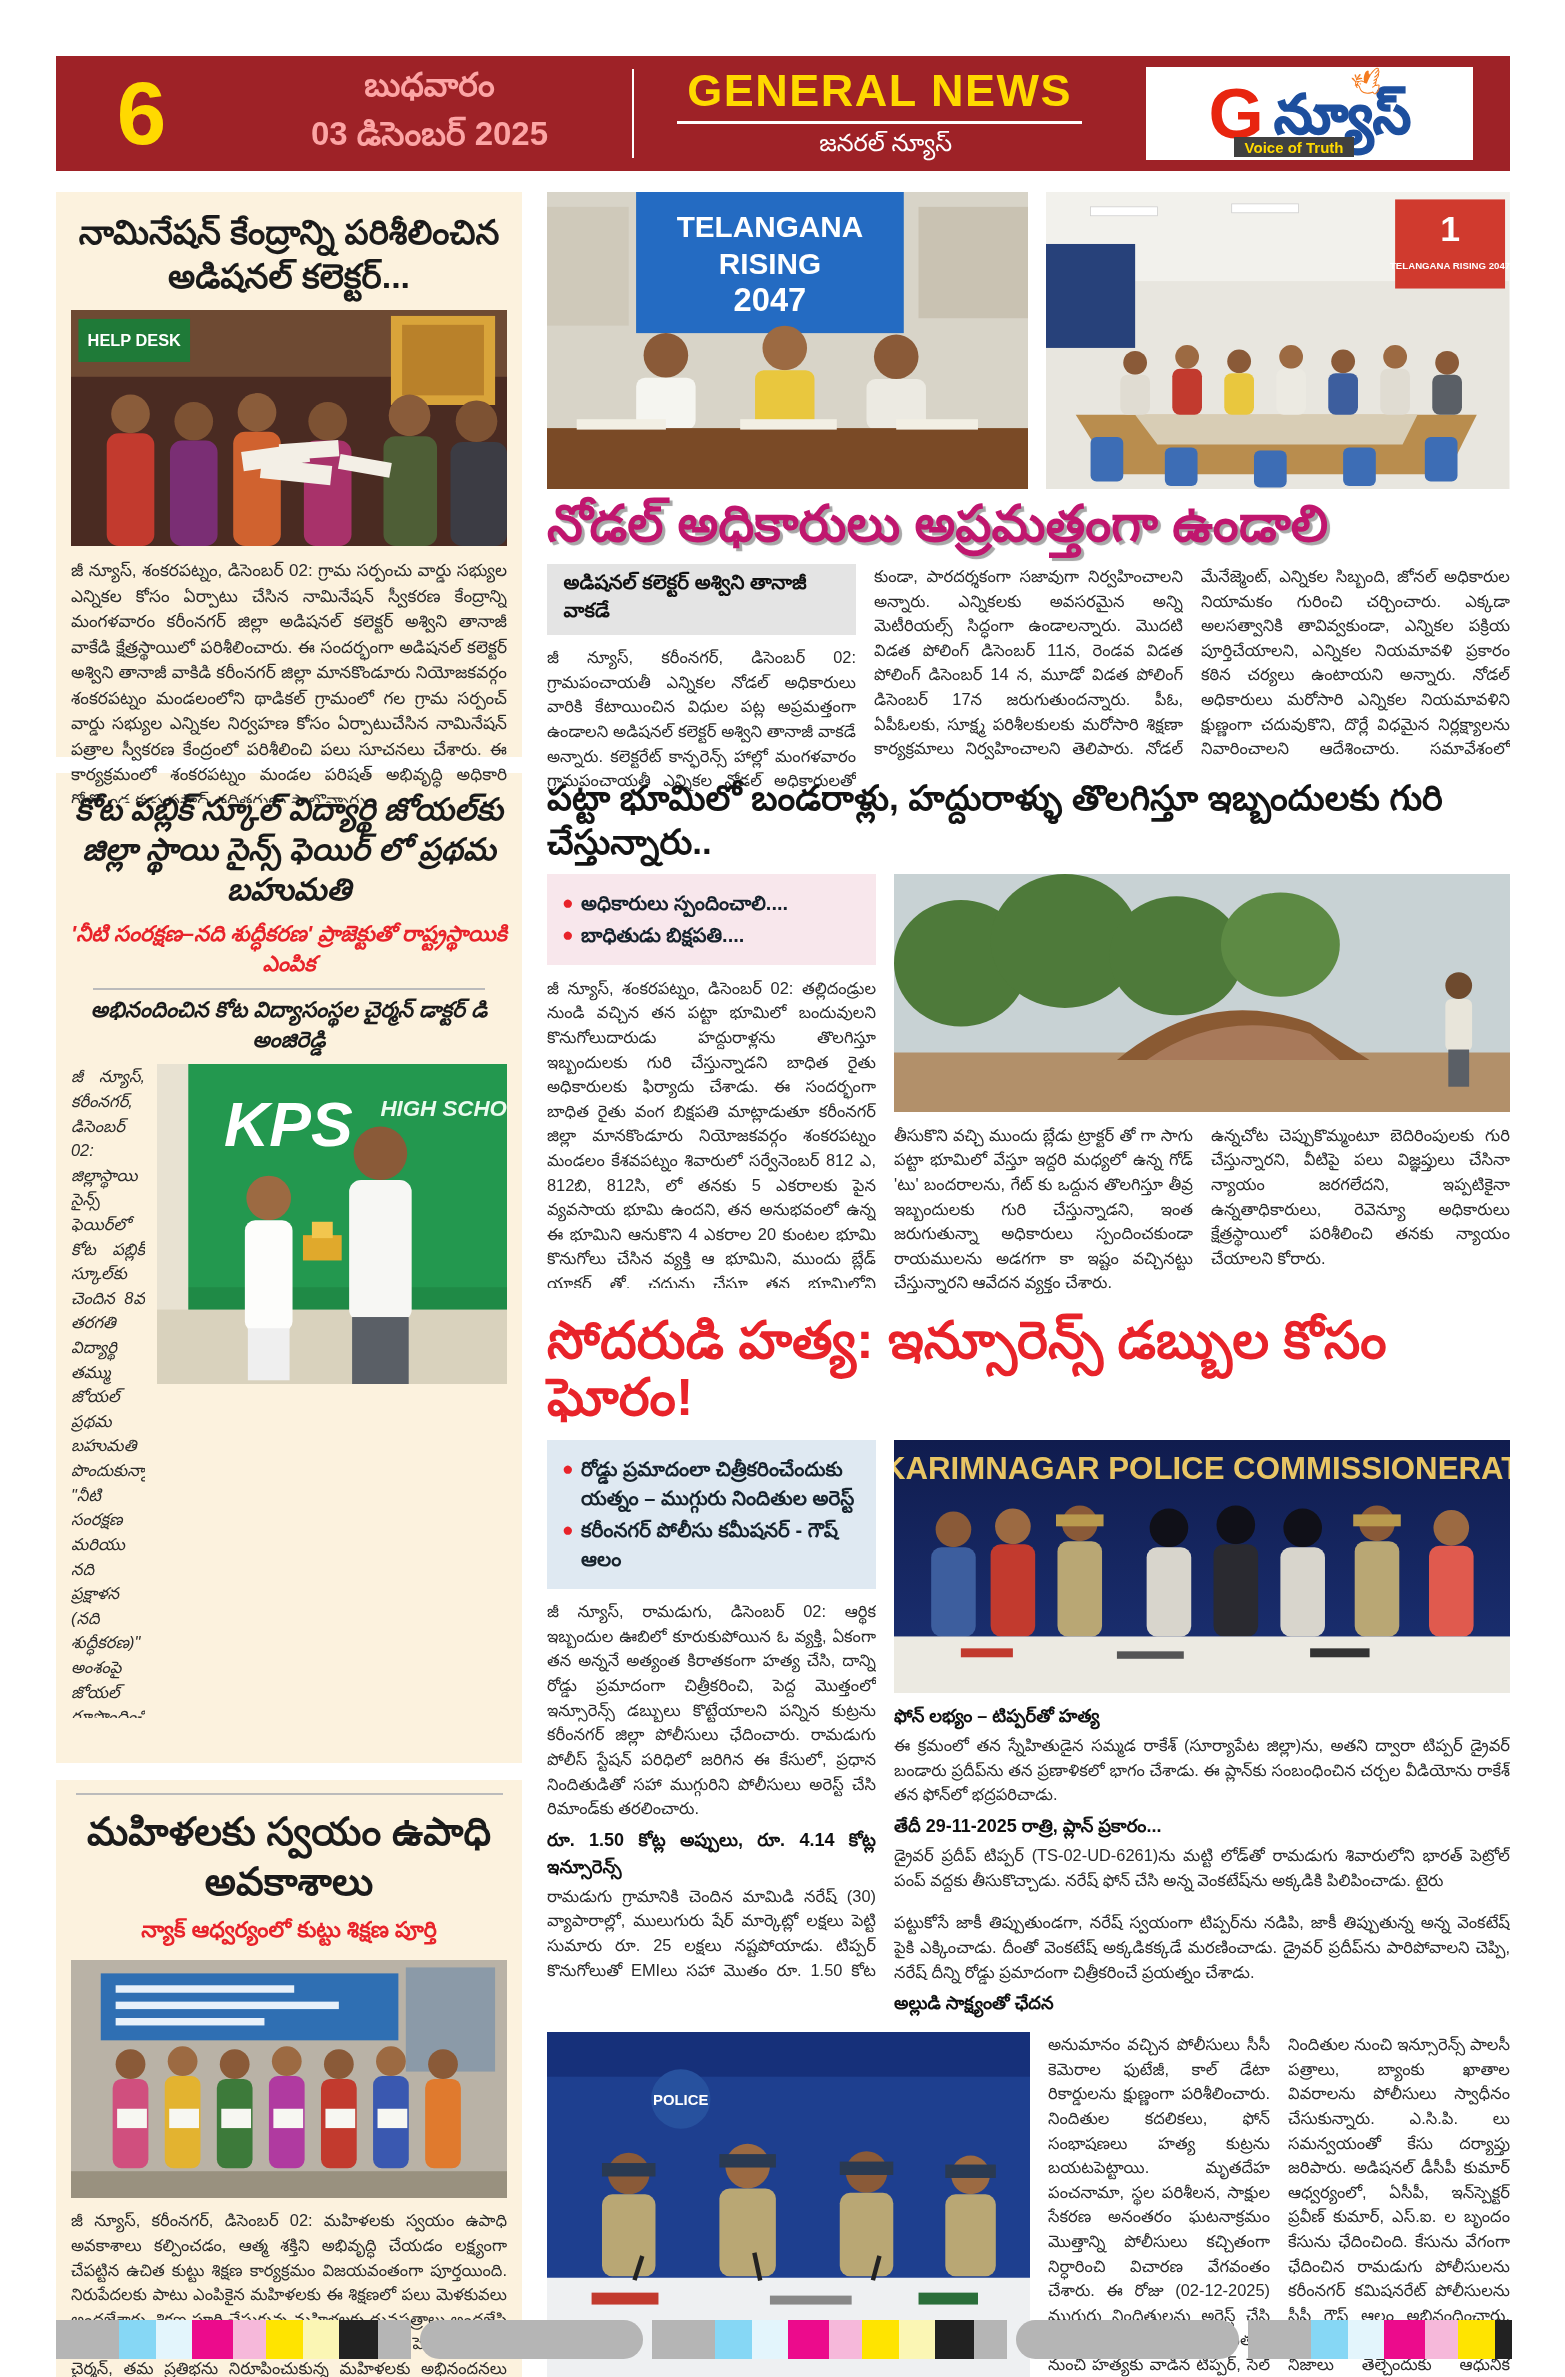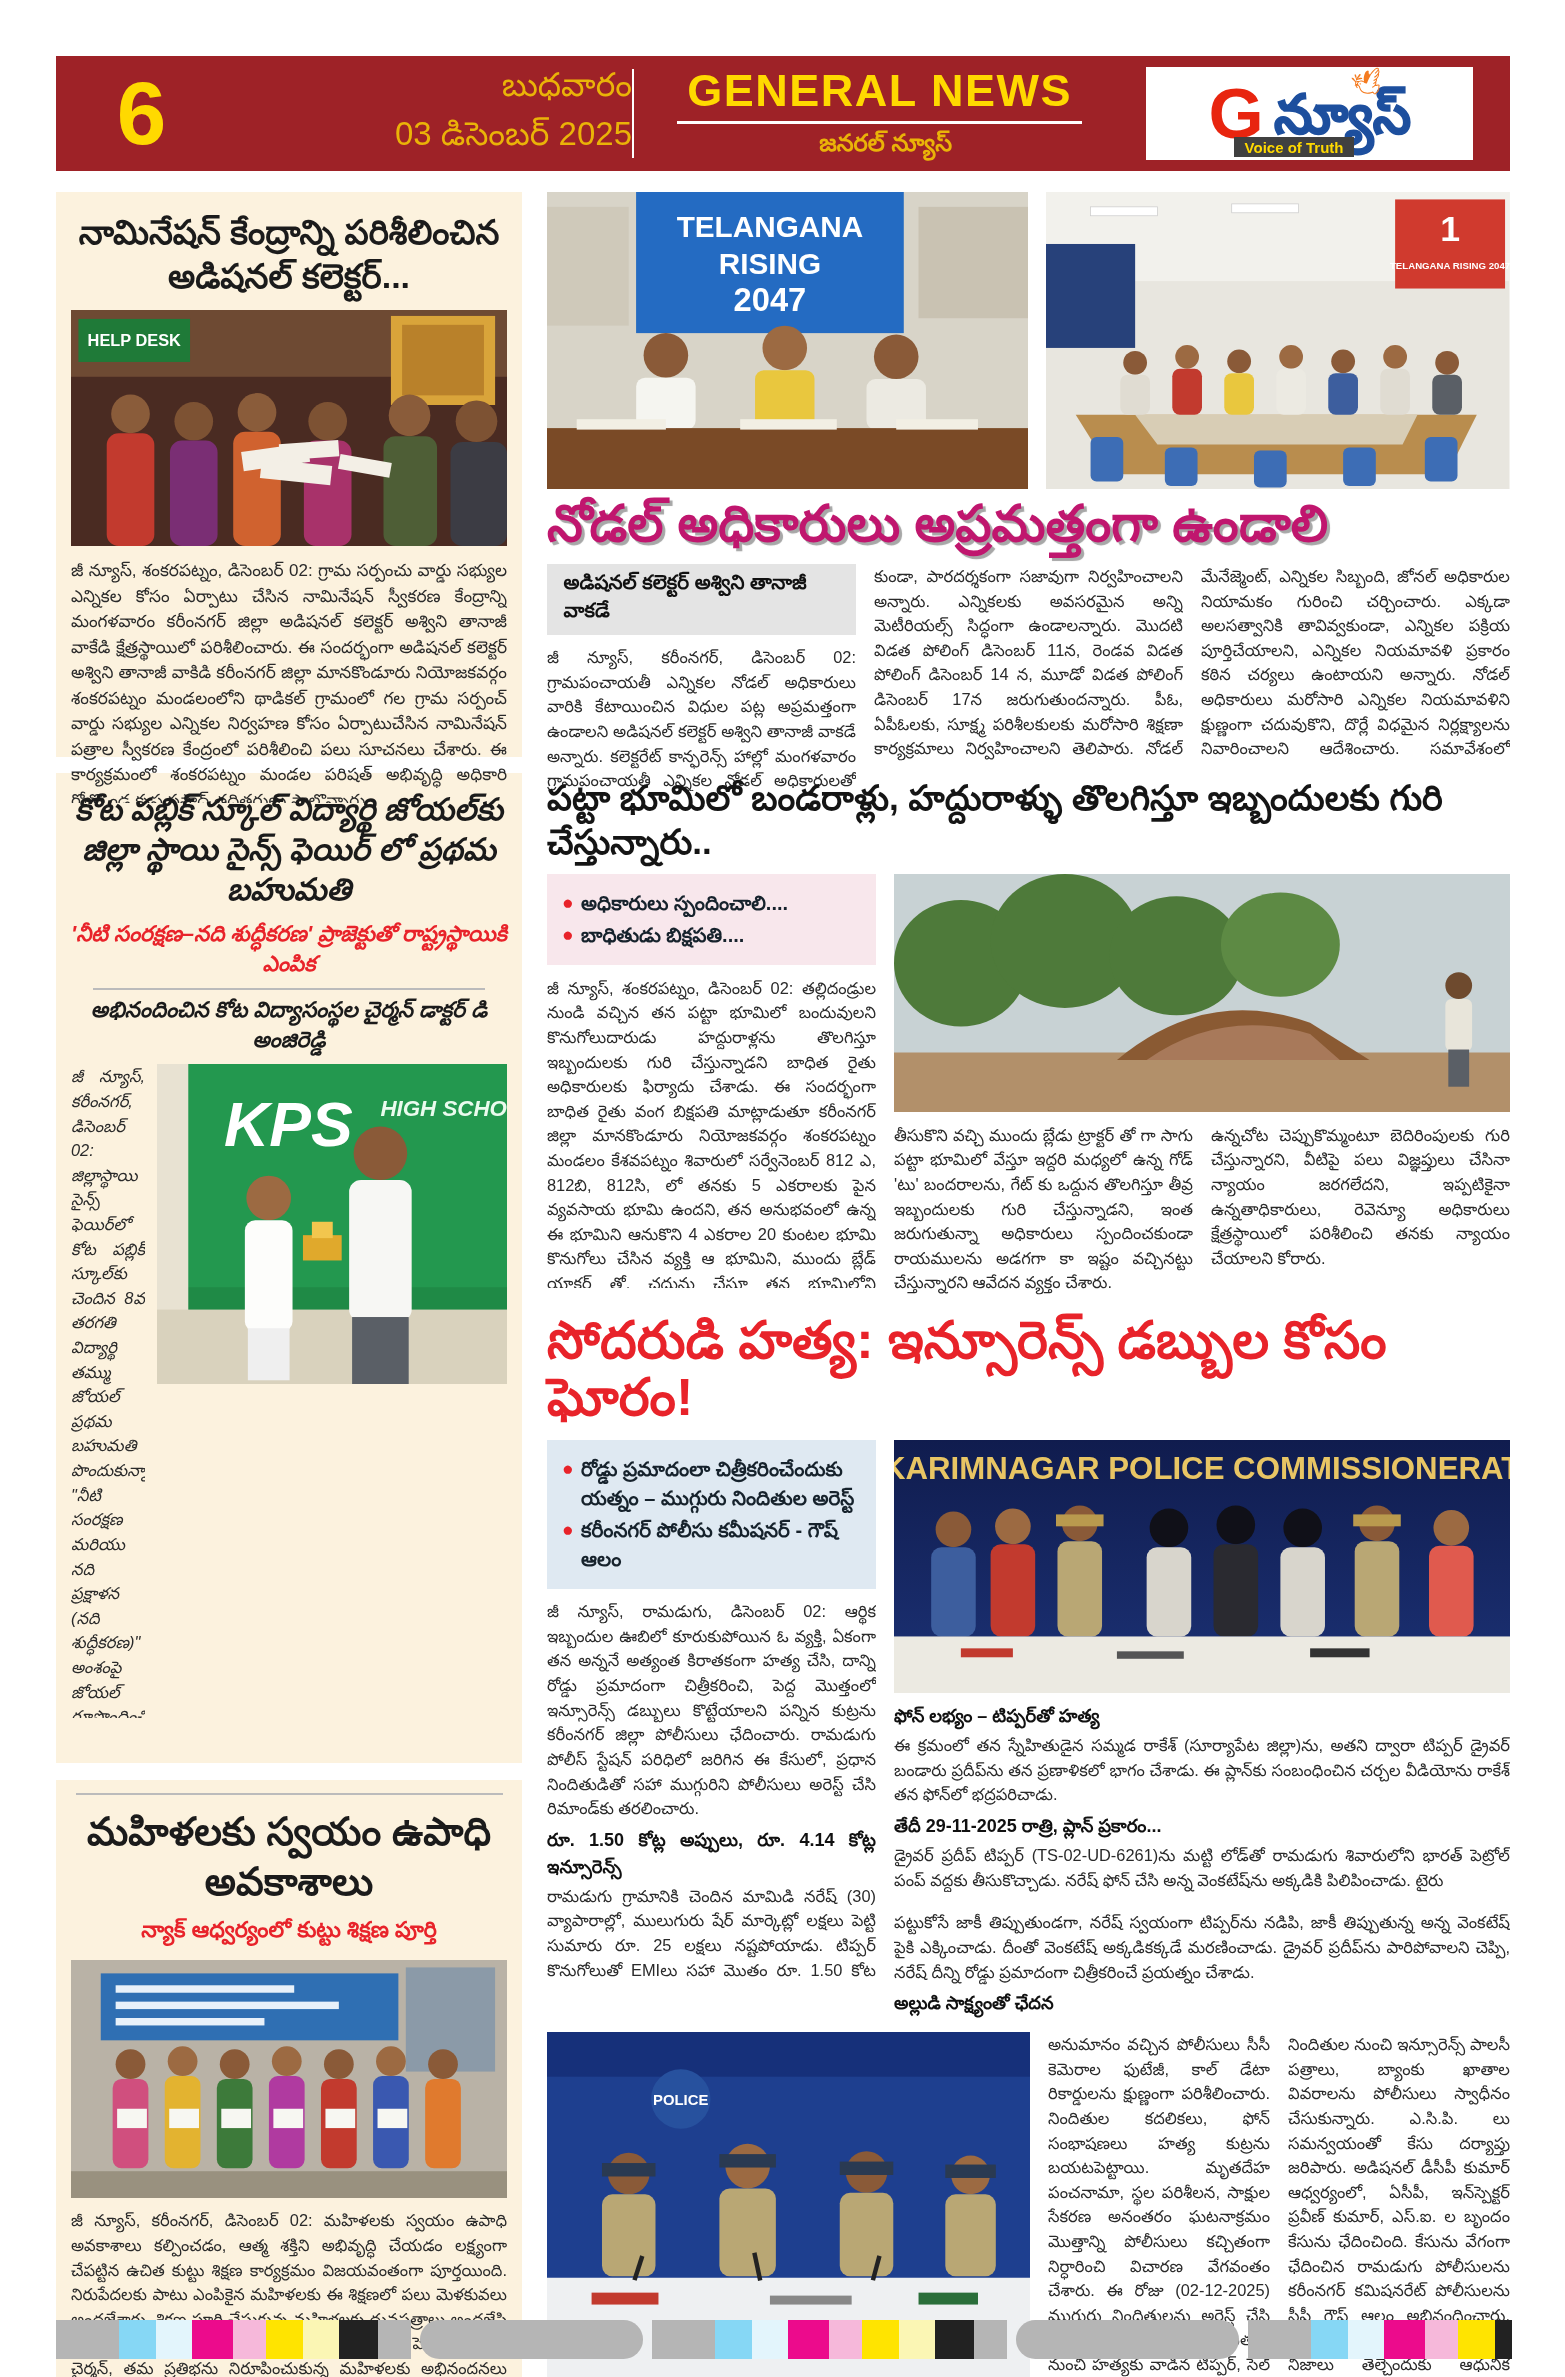--- a/index.html
+++ b/index.html
@@ -2,28 +2,28 @@
 <html style="font-size:12px"><head>
 <meta charset="utf-8">
 <style>
   html,body{margin:0;padding:0;background:#ffffff;}
   .page{position:relative;width:1565px;height:2377px;background:#fff;overflow:hidden;
         font-family:"Liberation Sans","DejaVu Sans",sans-serif;color:#222;}
   
   .masthead{position:absolute;left:56px;top:56px;width:1454px;height:115px;background:#9e2227;
             display:flex;align-items:center;}
   .mh-num{width:171px;text-align:center;font-size:89px;font-weight:bold;color:#ffd900;line-height:1;}
-  .mh-date{width:405px;text-align:right;color:#eab308;font-weight:normal;}
+  .mh-date{width:405px;text-align:center;color:#fca5a5;font-weight:bold;}
   .mh-date .d1{font-size:33px;}
   .mh-date .d2{font-size:33px;margin-top:3px;}
   .mh-divider{width:2.2px;height:89px;background:#fff;}
   .mh-title{width:491px;text-align:center;}
   .mh-title .en{font-size:45px;font-weight:bold;color:#ffd900;letter-spacing:1.5px;
                 border-bottom:3px solid #fff;display:inline-block;padding:0 10.4px 4.5px;}
-  .mh-title .te{font-size:24px;font-weight:bold;color:#eab308;margin-top:4.5px;margin-left:12px;}
+  .mh-title .te{font-size:24px;font-weight:normal;color:#ffffff;margin-top:4.5px;margin-left:12px;}
   .mh-logo{margin-left:21px;width:327px;height:93px;background:#fff;display:flex;align-items:center;
            justify-content:center;position:relative;}
   .logo-g{font-size:71px;font-weight:bold;color:#e8250f;line-height:1;margin-right:10.4px;}
   .logo-te{font-size:54px;font-weight:bold;color:#1d4f9e;-webkit-text-stroke:1.5px #1d4f9e;line-height:1;}
   .logo-bird{position:absolute;right:89px;top:1.5px;font-size:25px;color:#f47a1f;transform:rotate(-15deg);}
   .logo-tag{position:absolute;left:88px;bottom:3px;background:#404040;color:#ffd900;
             font-size:15px;font-weight:bold;padding:1.5px 10.4px;}
   
   .content{position:absolute;left:56px;top:192px;width:1454px;display:flex;gap:25px;}
   .leftcol{width:466px;flex:0 0 466px;}

